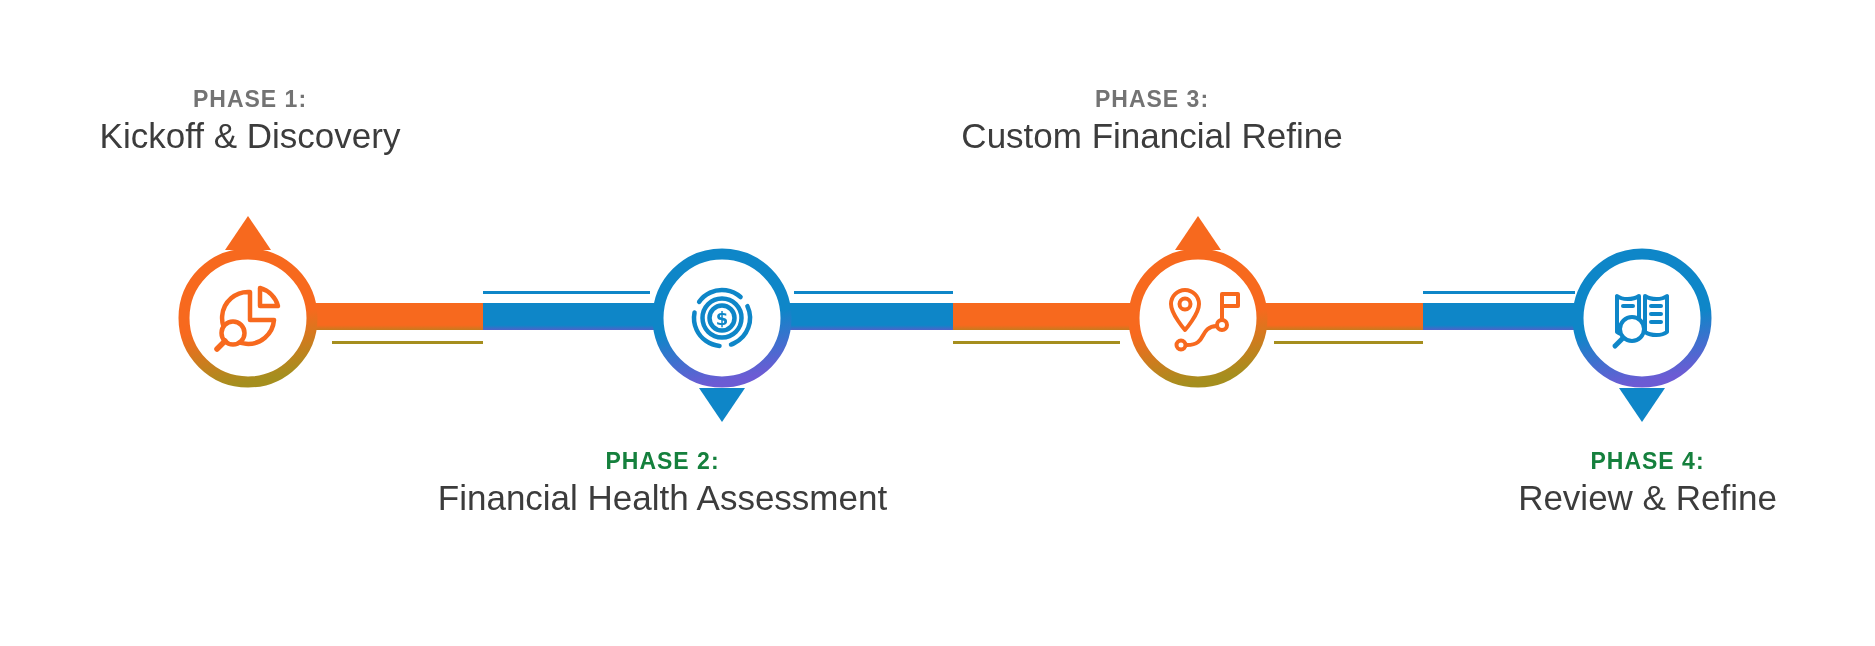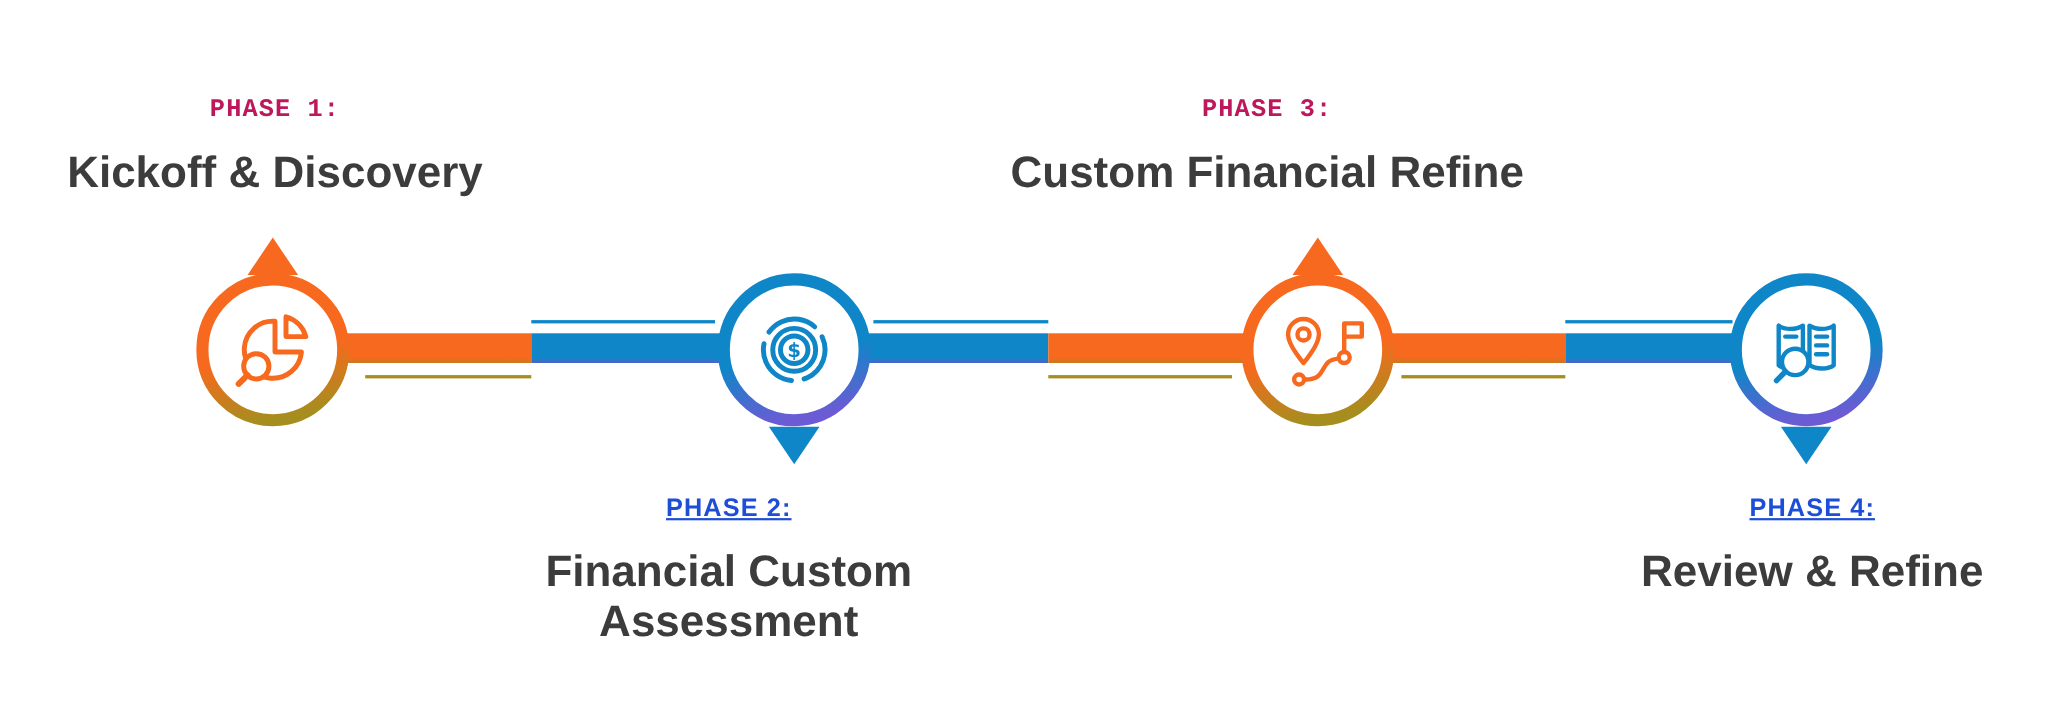--- a/index.html
+++ b/index.html
@@ -17,25 +17,25 @@
   .thin { position:absolute; height:3px; z-index:1; }
   .thin.blue  { background:#0E86C8; top:291px; }
   .thin.olive { background:#A58E1E; top:341px; }
   
   .node { position:absolute; width:150px; height:180px; z-index:2; }
   
   .label-block { position:absolute; text-align:center; z-index:3; }
   .phase-label {
     font-size:23px; font-weight:bold; letter-spacing:1px;
   }
-  .phase-label.orange { color:#be185d;font-family:Liberation Mono, monospace; }
-  .phase-label.blue   { color:#1d4ed8;text-decoration:underline; }
+  .phase-label.orange { color:#737373; }
+  .phase-label.blue   { color:#15803d; }
   .phase-title {
-    margin-top:23px;
-    font-size:40px; font-weight:bold; color:#3C3C3C;
+    margin-top:3px;
+    font-size:35px; font-weight:normal; color:#3C3C3C;
   }
 </style>
 </head>
 <body>
 
 <div class="canvas">
 
   <svg width="0" height="0" style="position:absolute">
     <defs>
       <linearGradient id="gradOrange" x1="0.3" y1="0" x2="0.5" y2="1">
@@ -122,21 +122,21 @@
     </svg>
   </div>
 
   <div class="label-block" style="left:25px; top:86px; width:450px;">
     <div class="phase-label orange">PHASE 1:</div>
     <div class="phase-title">Kickoff &amp; Discovery</div>
   </div>
 
   <div class="label-block" style="left:390px; top:448px; width:545px;">
     <div class="phase-label blue">PHASE 2:</div>
-    <div class="phase-title">Financial Custom Assessment</div>
+    <div class="phase-title">Financial Health Assessment</div>
   </div>
 
   <div class="label-block" style="left:882px; top:86px; width:540px;">
     <div class="phase-label orange">PHASE 3:</div>
     <div class="phase-title">Custom Financial Refine</div>
   </div>
 
   <div class="label-block" style="left:1390px; top:448px; width:515px;">
     <div class="phase-label blue">PHASE 4:</div>
     <div class="phase-title">Review &amp; Refine</div>

